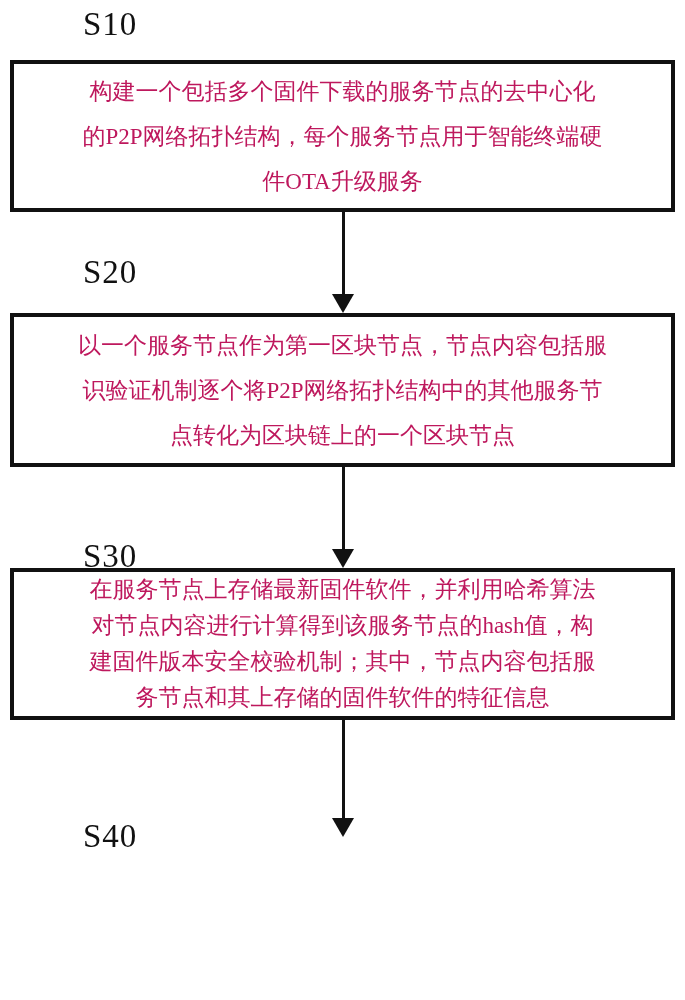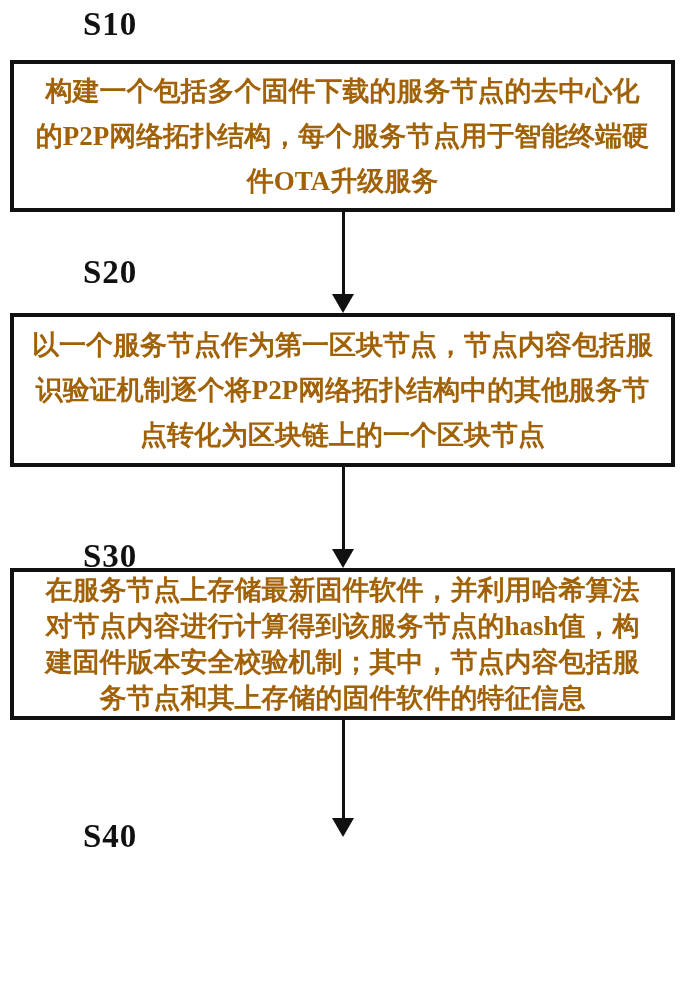--- a/index.html
+++ b/index.html
@@ -8,21 +8,20 @@
     background: #ffffff;
   }
   .canvas {
     position: relative;
     width: 685px;
     height: 1000px;
     background: #ffffff;
     color: #111111;
     font-family: "Liberation Serif", "DejaVu Serif", serif;
     overflow: hidden;
-    font-weight: bold;
   }
   .step-label {
     position: absolute;
     left: 83px;
     font-size: 33px;
     line-height: 1;
     letter-spacing: 1px;
     color: #111111;
   }
   .step-box {
@@ -32,24 +31,24 @@
     box-sizing: border-box;
     border: 4px solid #111111;
     background: #ffffff;
     display: flex;
     align-items: center;
     justify-content: center;
   }
   .step-text {
     width: 100%;
     padding: 0 10px;
-    font-size: 27px;
+    font-size: 23px;
     text-align: center;
     white-space: pre-line;
-    color: #a16207;
+    color: #be185d;
   }
   .lines-3 { line-height: 45px; }
   .lines-4 { line-height: 36px; }
   .arrow-line {
     position: absolute;
     left: 342px;
     width: 3px;
     background: #111111;
   }
   .arrow-head {

